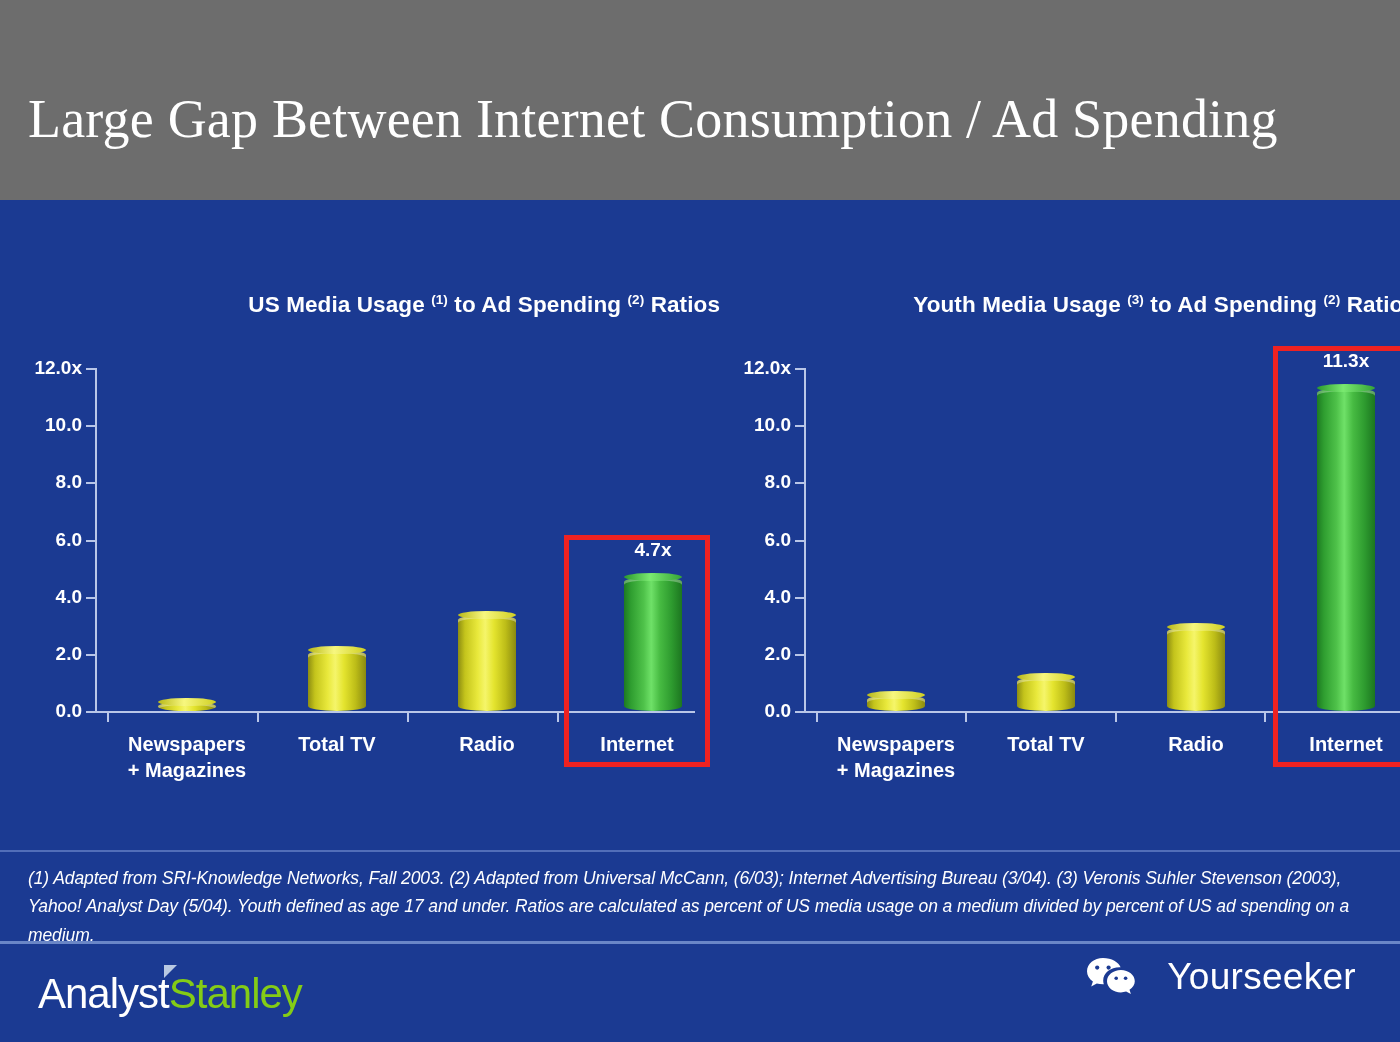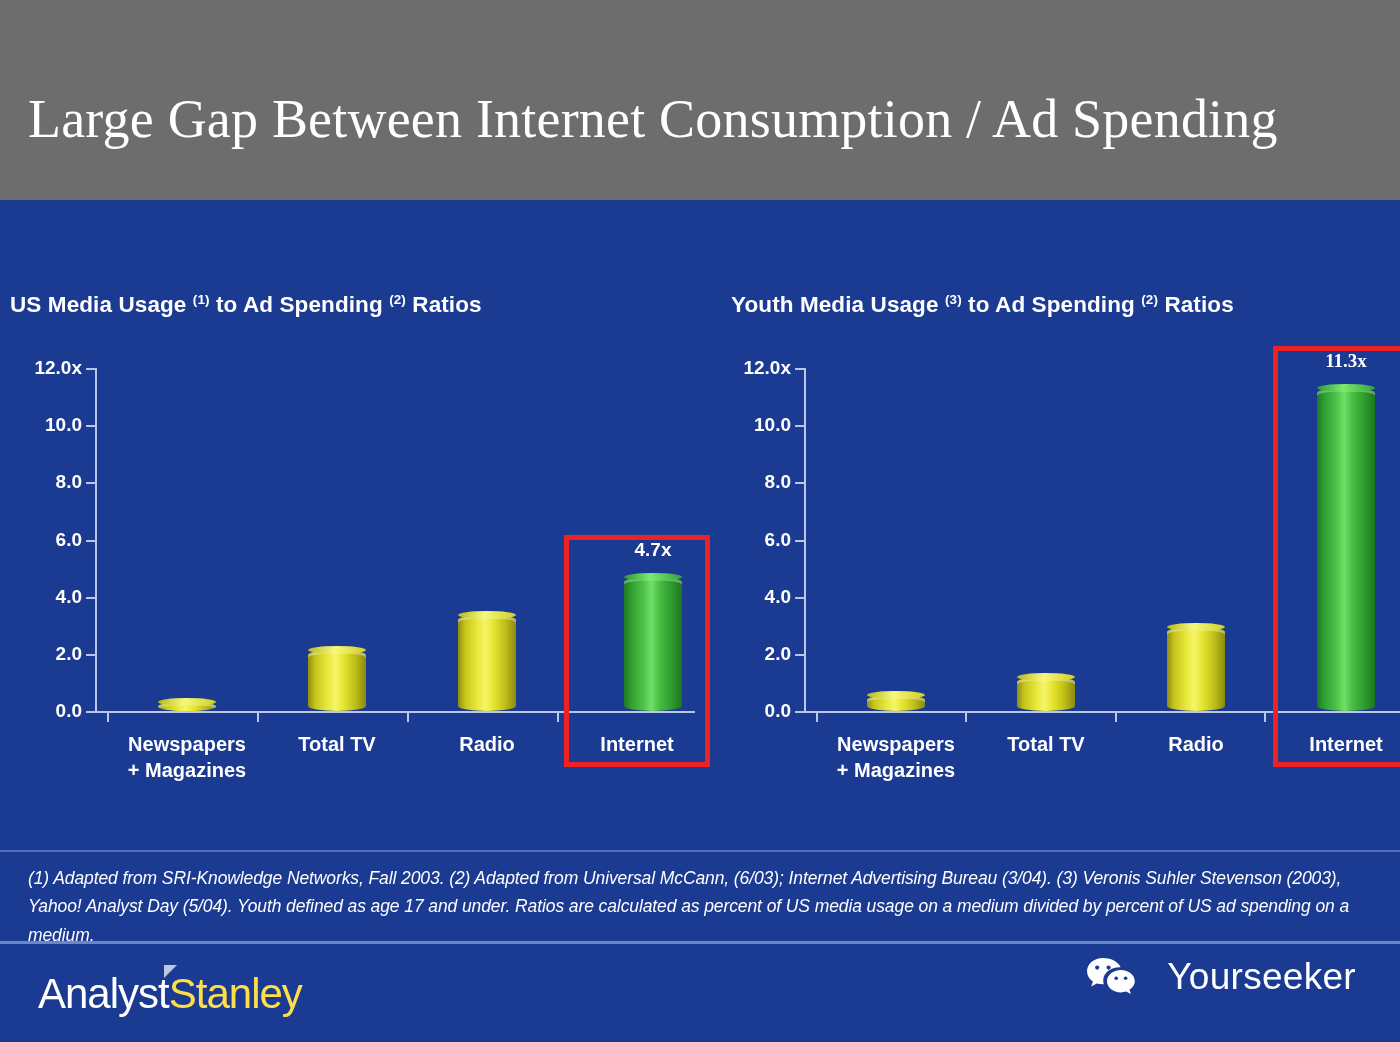--- a/index.html
+++ b/index.html
@@ -40,21 +40,21 @@
 
   
   .chart-panel { position: absolute; top: 0; height: 620px; }
   #panel-left  { left: 10px;  width: 710px; }
   #panel-right { left: 731px; width: 685px; }
 
   .chart-title {
     position: absolute;
     top: 88px;
     width: 100%;
-    text-align: left;
+    text-align: right;
     font-size: 22.5px;
     font-weight: bold;
     color: #ffffff;
     line-height: 1.55;
     letter-spacing: 0.1px;
   }
   .chart-title sup { font-size: 13.5px; vertical-align: super; font-weight: bold; }
 
   .plot {
     position: absolute;
@@ -209,21 +209,21 @@
   }
   #ms-logo {
     position: absolute;
     left: 38px; top: 25px;
     font-size: 42px;
     font-weight: 400;
     letter-spacing: -1px;
     white-space: nowrap;
   }
   #ms-logo .ms-morgan { color: #ffffff; }
-  #ms-logo .ms-stanley { color: #fde047; }
+  #ms-logo .ms-stanley { color: #84cc16; }
   #ms-mark {
     position: absolute;
     left: 164px; top: 20px;
     width: 0; height: 0;
     border-left: 13px solid #b9c9e2;
     border-bottom: 13px solid transparent;
   }
   #page-number {
     position: absolute;
     left: 0; top: 32px;
@@ -334,21 +334,21 @@
           </div>
           <div class="bar-slot" style="left: 317.25px; width: 149.5px;">
             <div class="bar yellow" style="width: 58px; height: 84.3208px;">
               <div class="bar-cap"></div>
             </div>
           </div>
           <div class="bar-slot" style="left: 467.25px; width: 149.5px;">
             <div class="bar green" style="width: 58px; height: 322.992px;">
               <div class="bar-cap"></div>
             </div>
-            <div class="bar-value" style="bottom: 338.992px; font-family: Liberation Serif, serif;">11.3x</div>
+            <div class="bar-value" style="bottom: 338.992px;">11.3x</div>
           </div>
         </div>
       <div class="cat-labels">
           <div class="cat-label" style="left: 17.25px; width: 149.5px;">Newspapers<br>+ Magazines</div>
           <div class="cat-label" style="left: 167.25px; width: 149.5px;">Total TV</div>
           <div class="cat-label" style="left: 317.25px; width: 149.5px;">Radio</div>
           <div class="cat-label" style="left: 467.25px; width: 149.5px;">Internet</div>
         </div>
     <div class="ytick" style="top: 343px;"></div>
         <div class="ylabel" style="top: 343px;">0.0</div>

